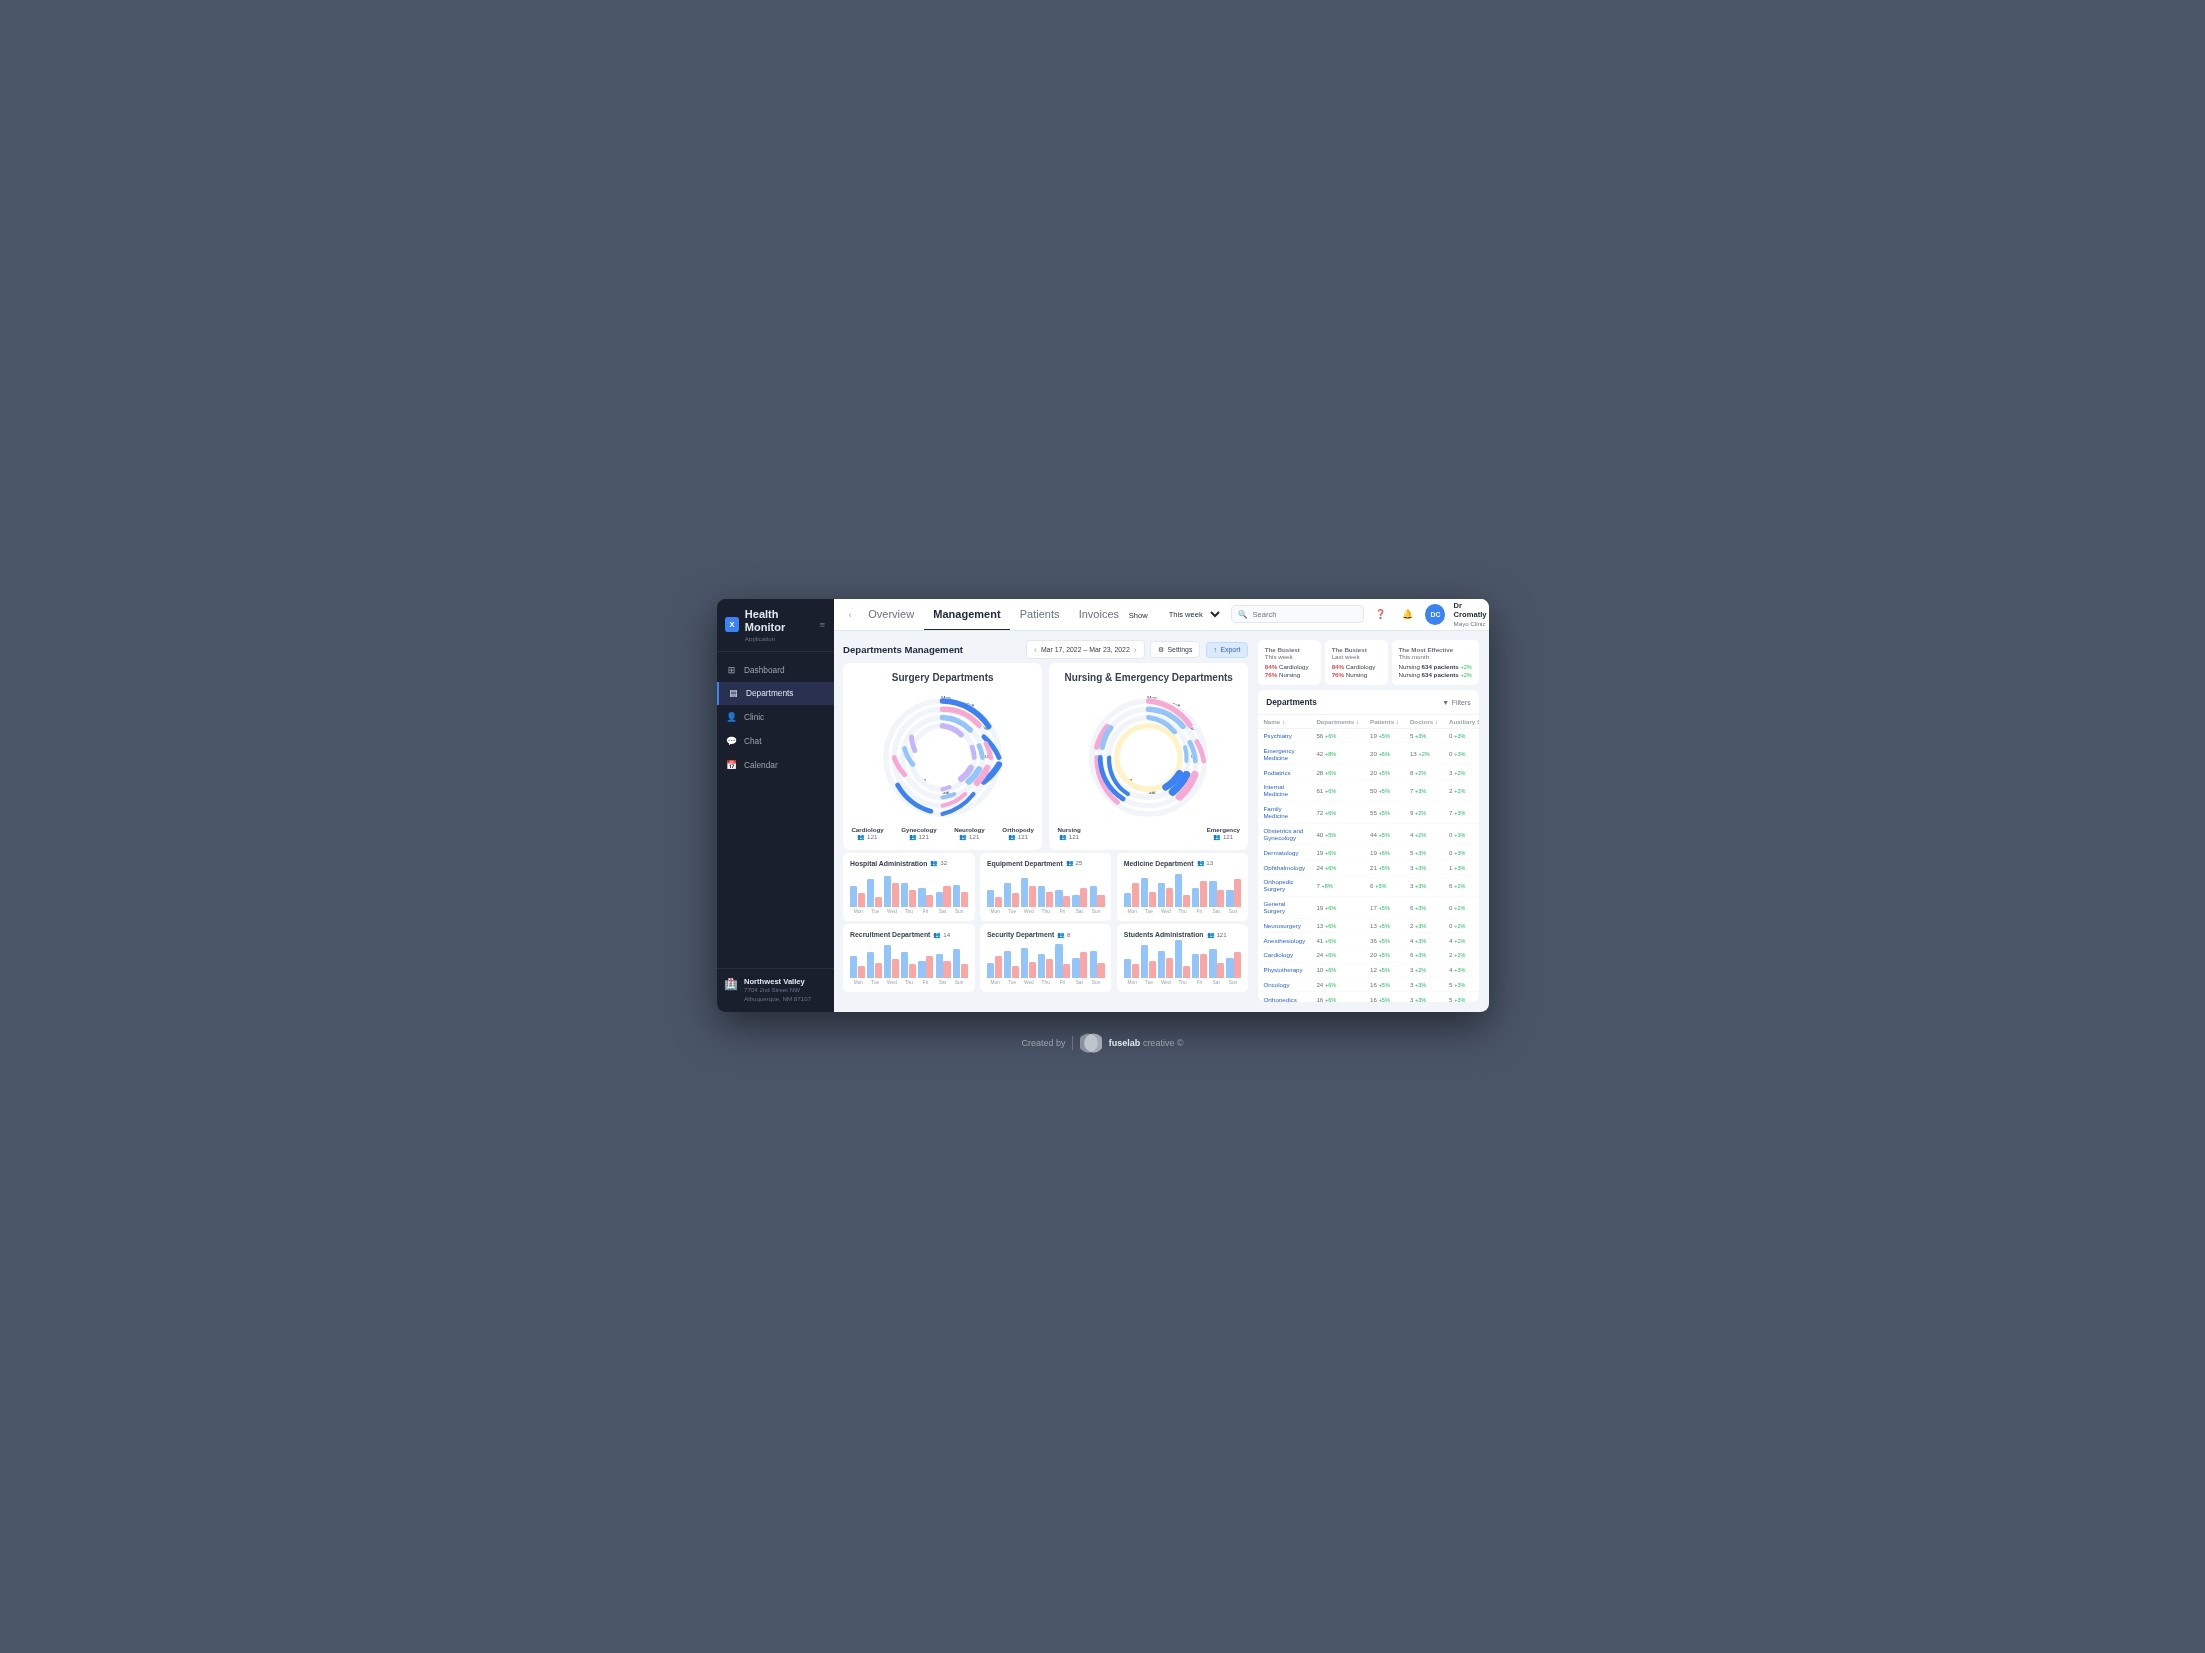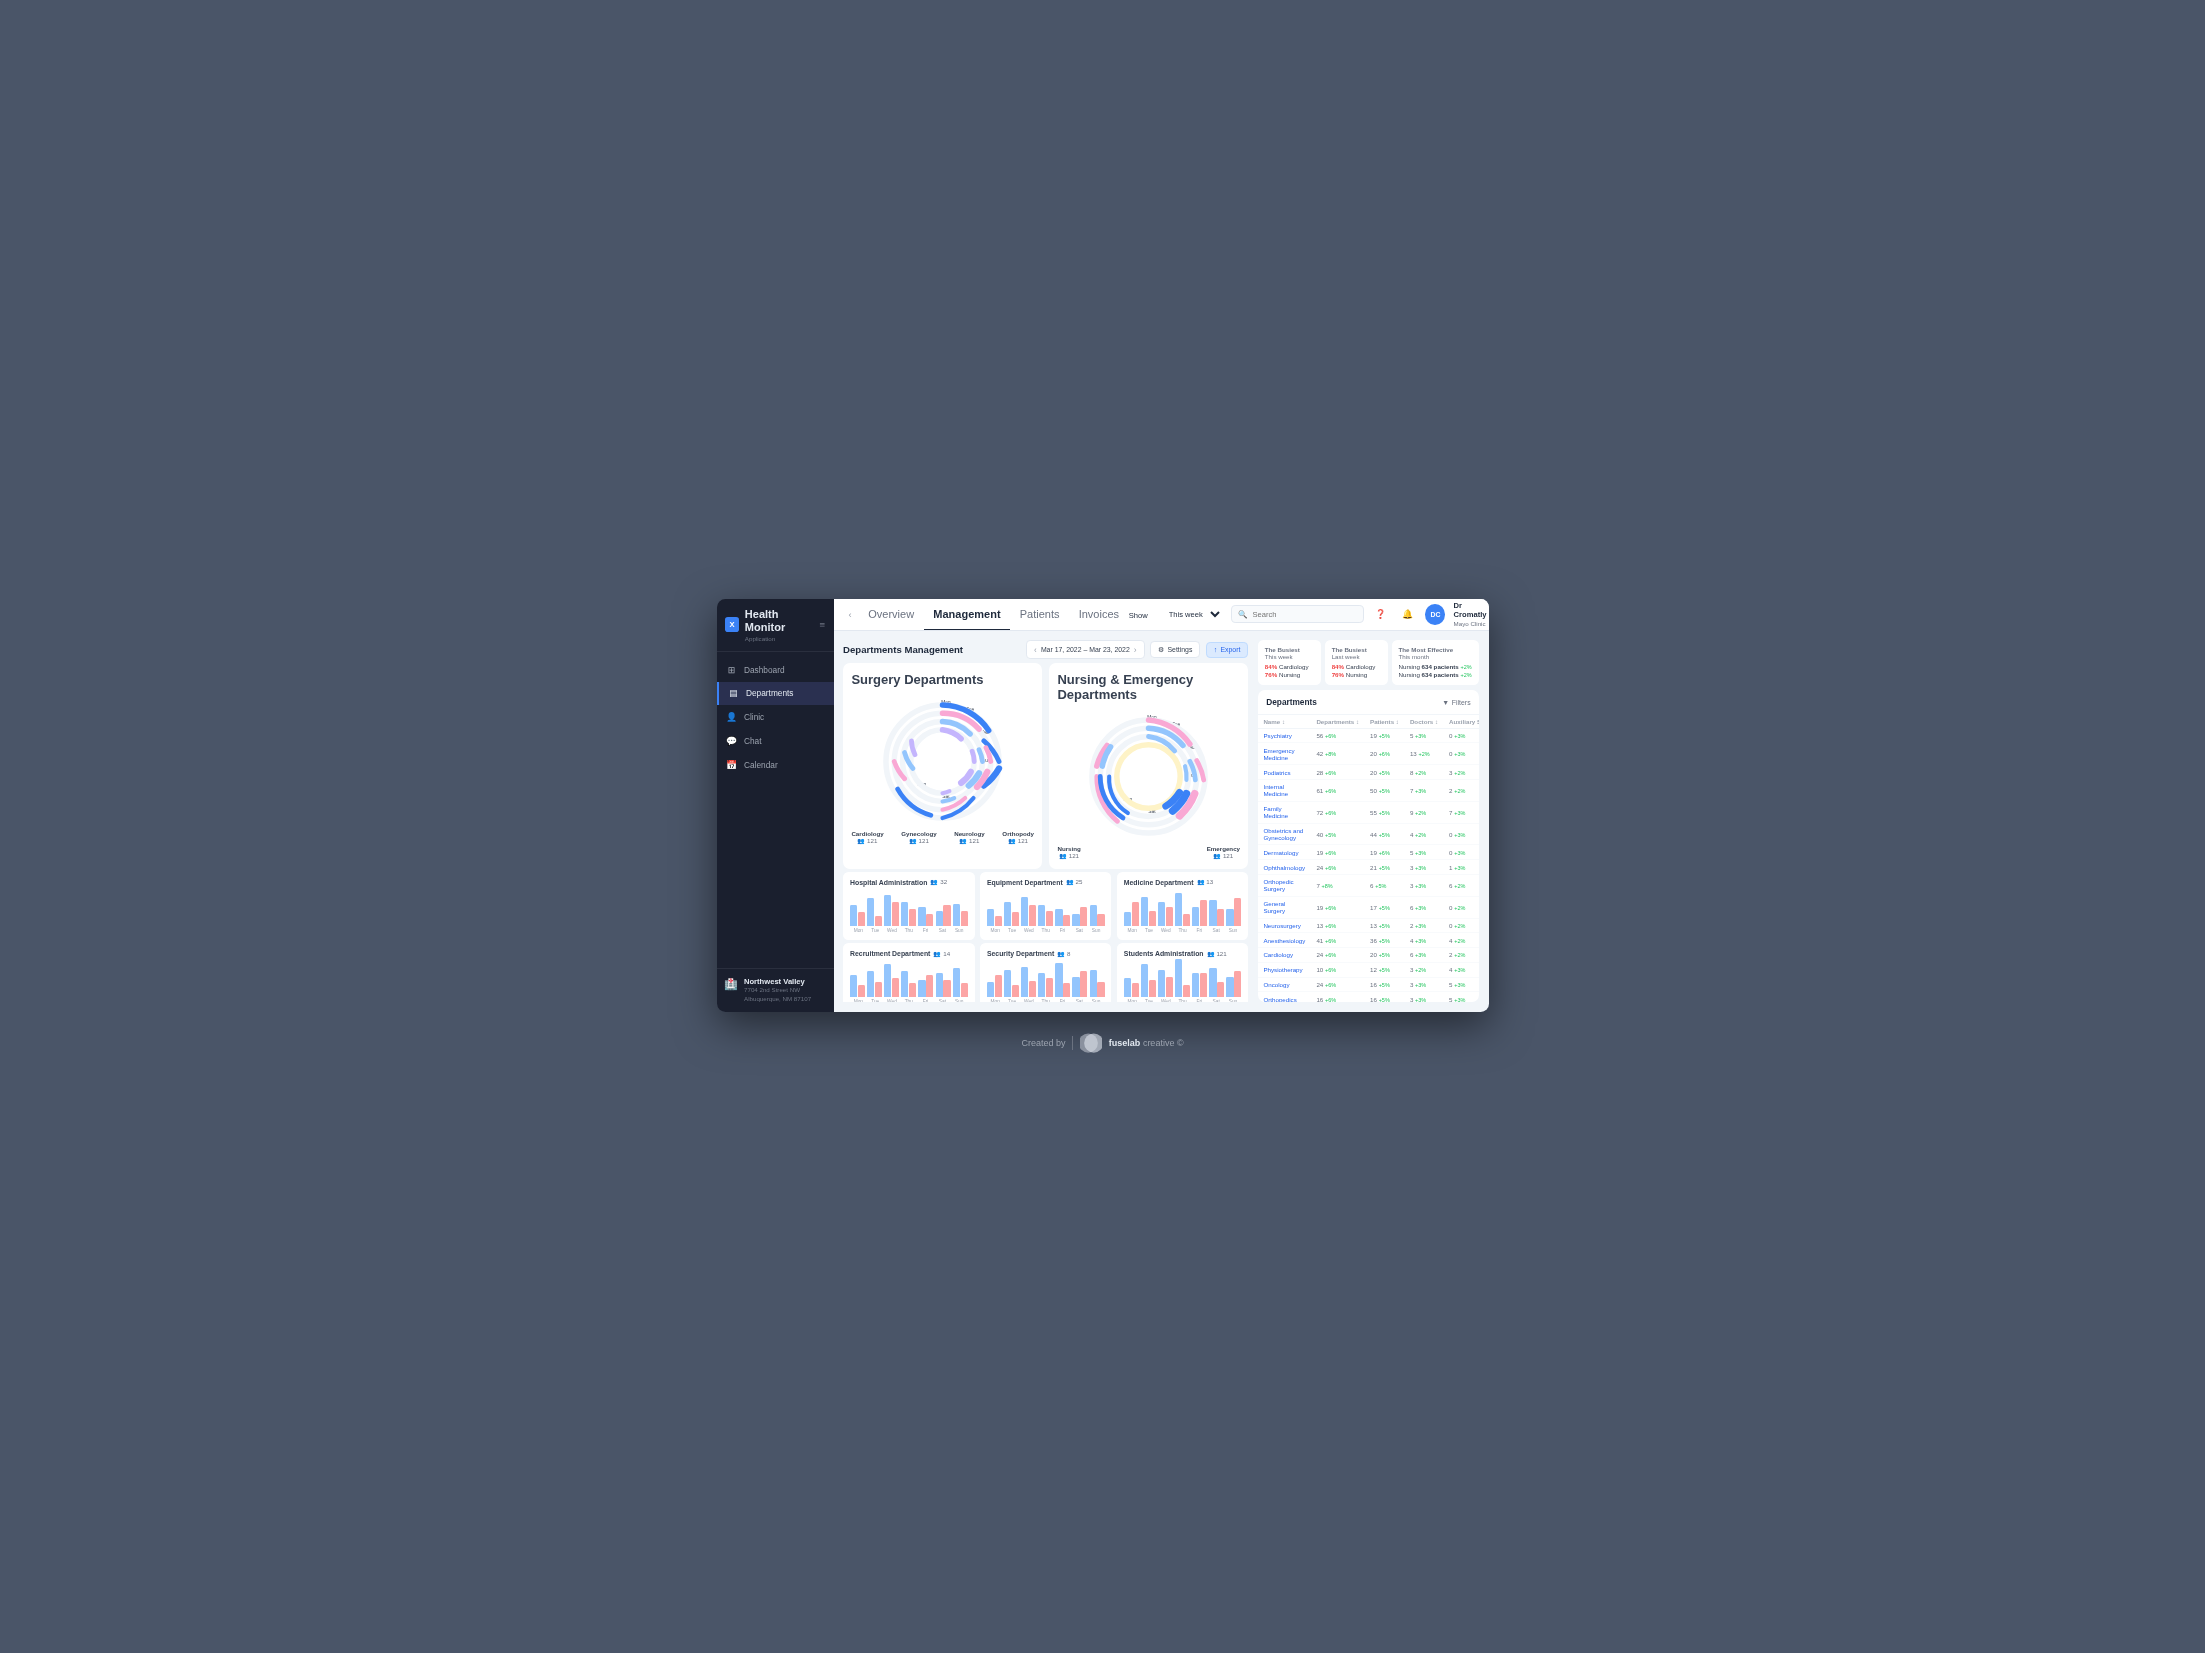--- a/index.html
+++ b/index.html
@@ -229,21 +229,21 @@
 
     
     .charts-row { display: flex; gap: 6.9px; }
     .chart-card {
       background: white;
       border-radius: 6.9px;
       padding: 8.3px;
       flex: 1;
       position: relative;
     }
-    .chart-title { font-size: 13px; font-weight: 600; color: #374151; margin-bottom: 5.5px; }
+    .chart-title { font-size: 10px; font-weight: 600; color: #374151; margin-bottom: 5.5px; text-align: center; }
     .chart-area {
       width: 100%;
       height: 138px;
       position: relative;
       display: flex;
       align-items: center;
       justify-content: center;
     }
     .chart-labels {
       display: flex;

